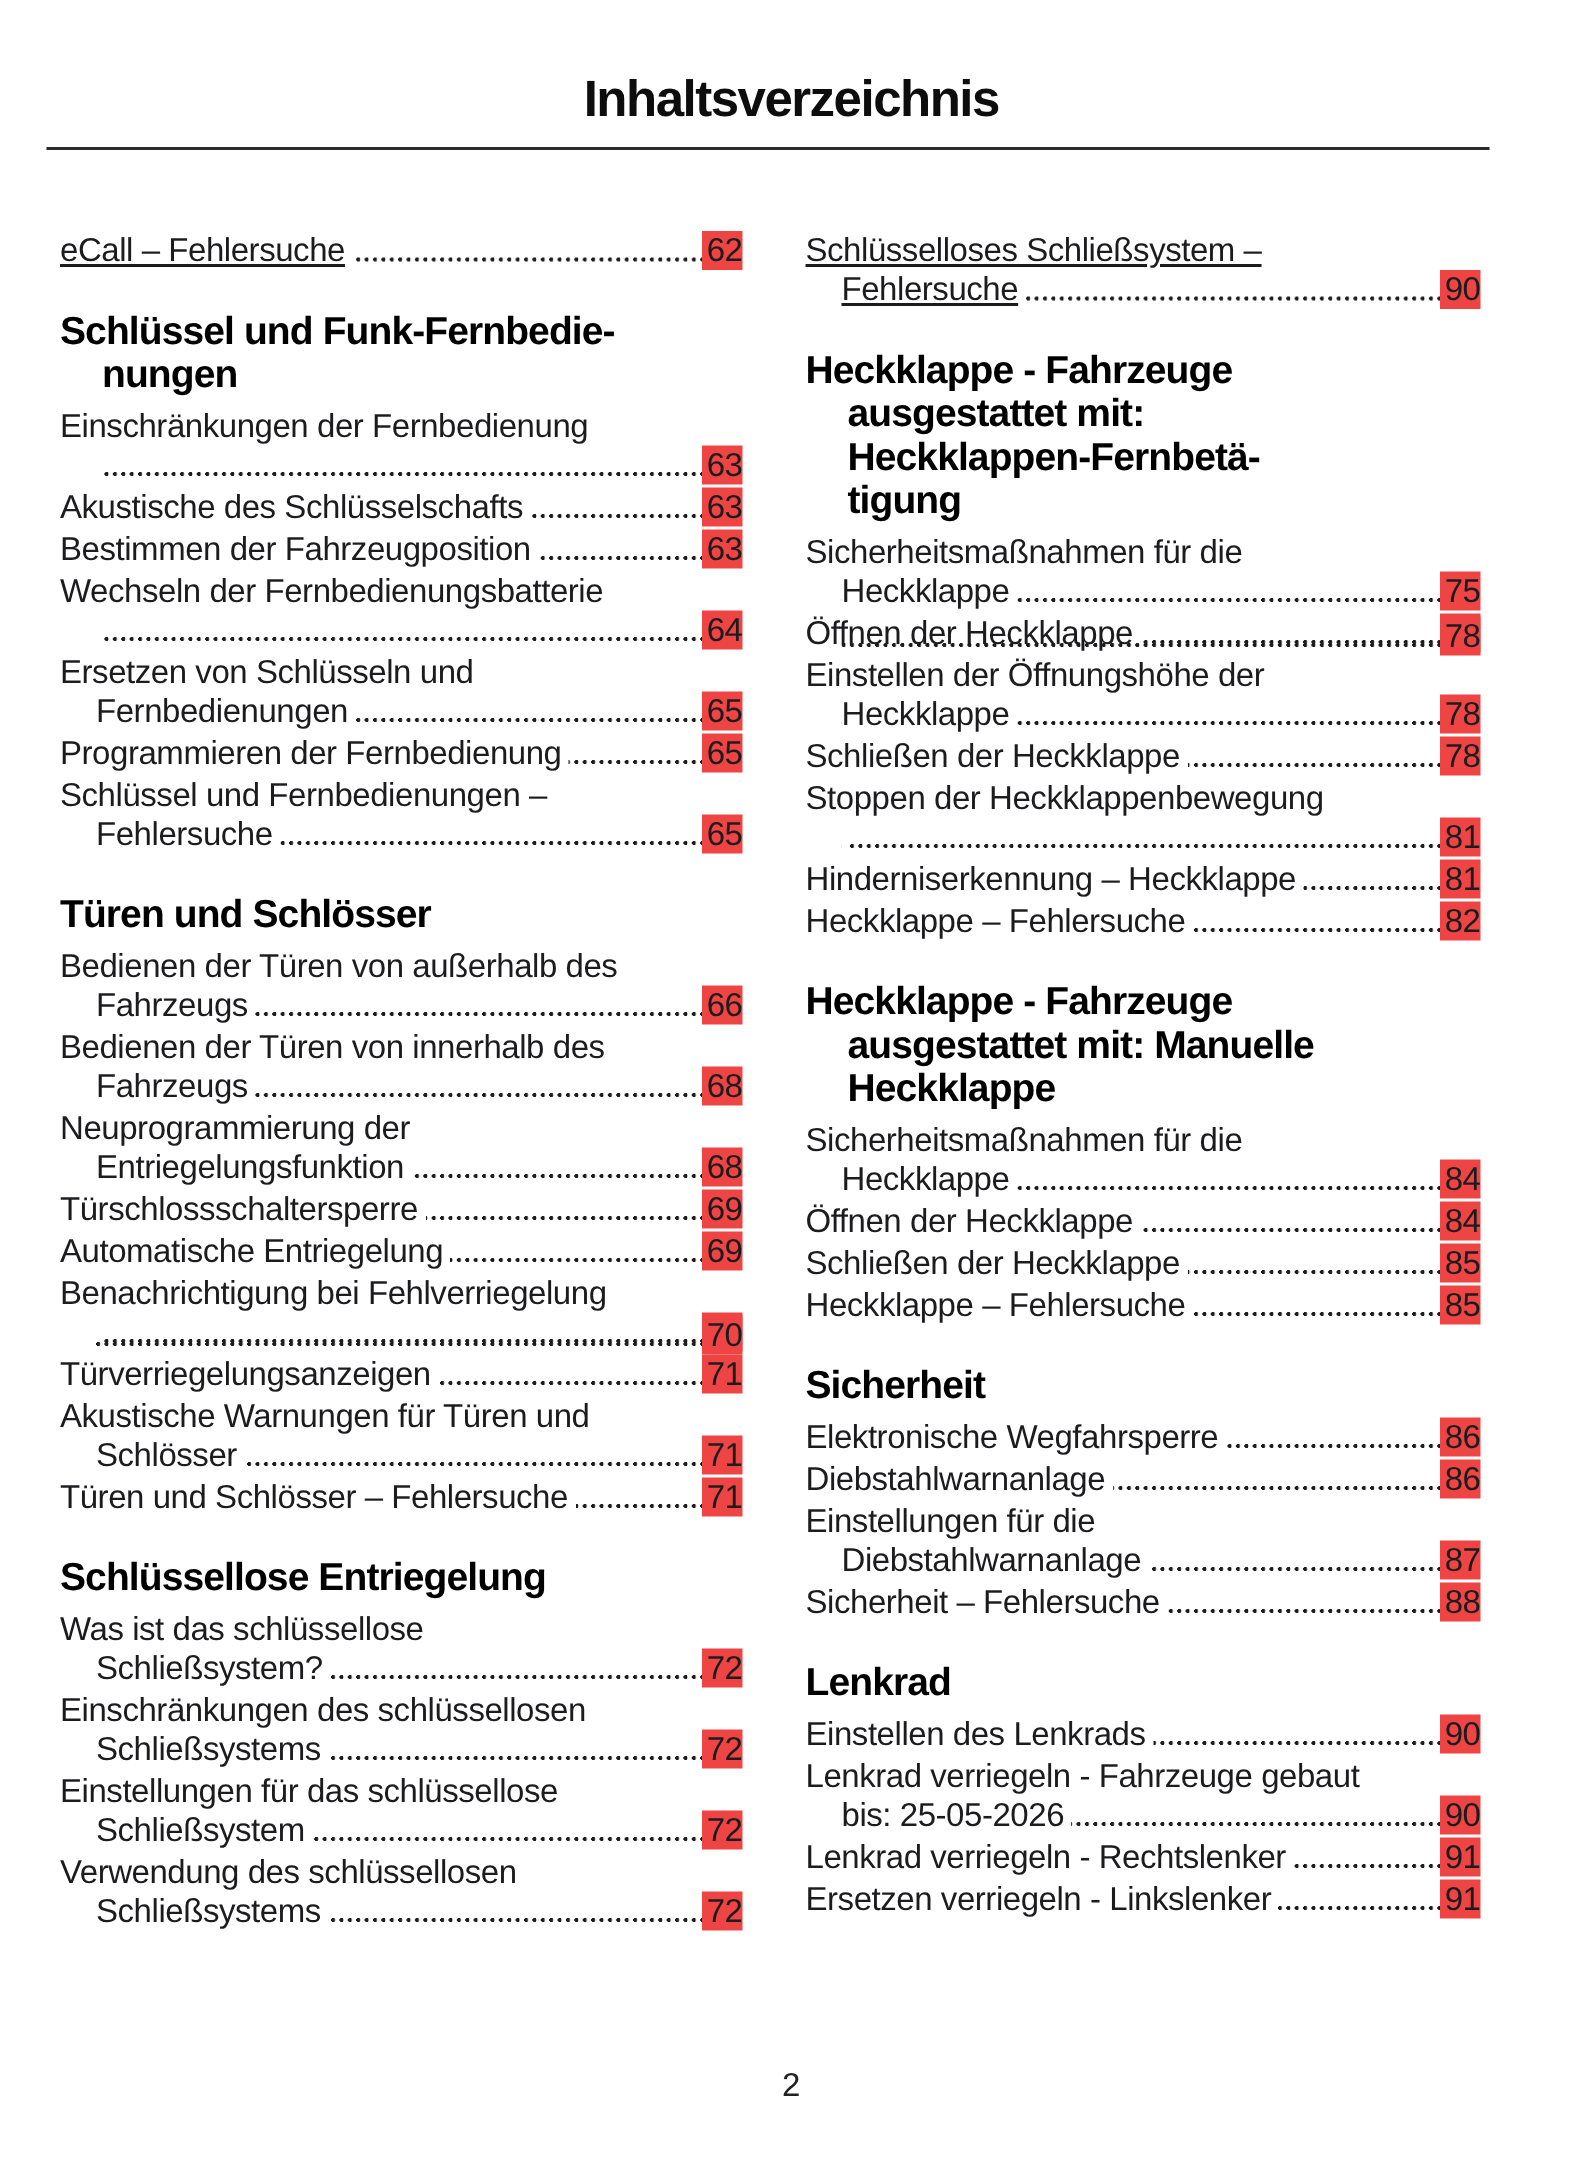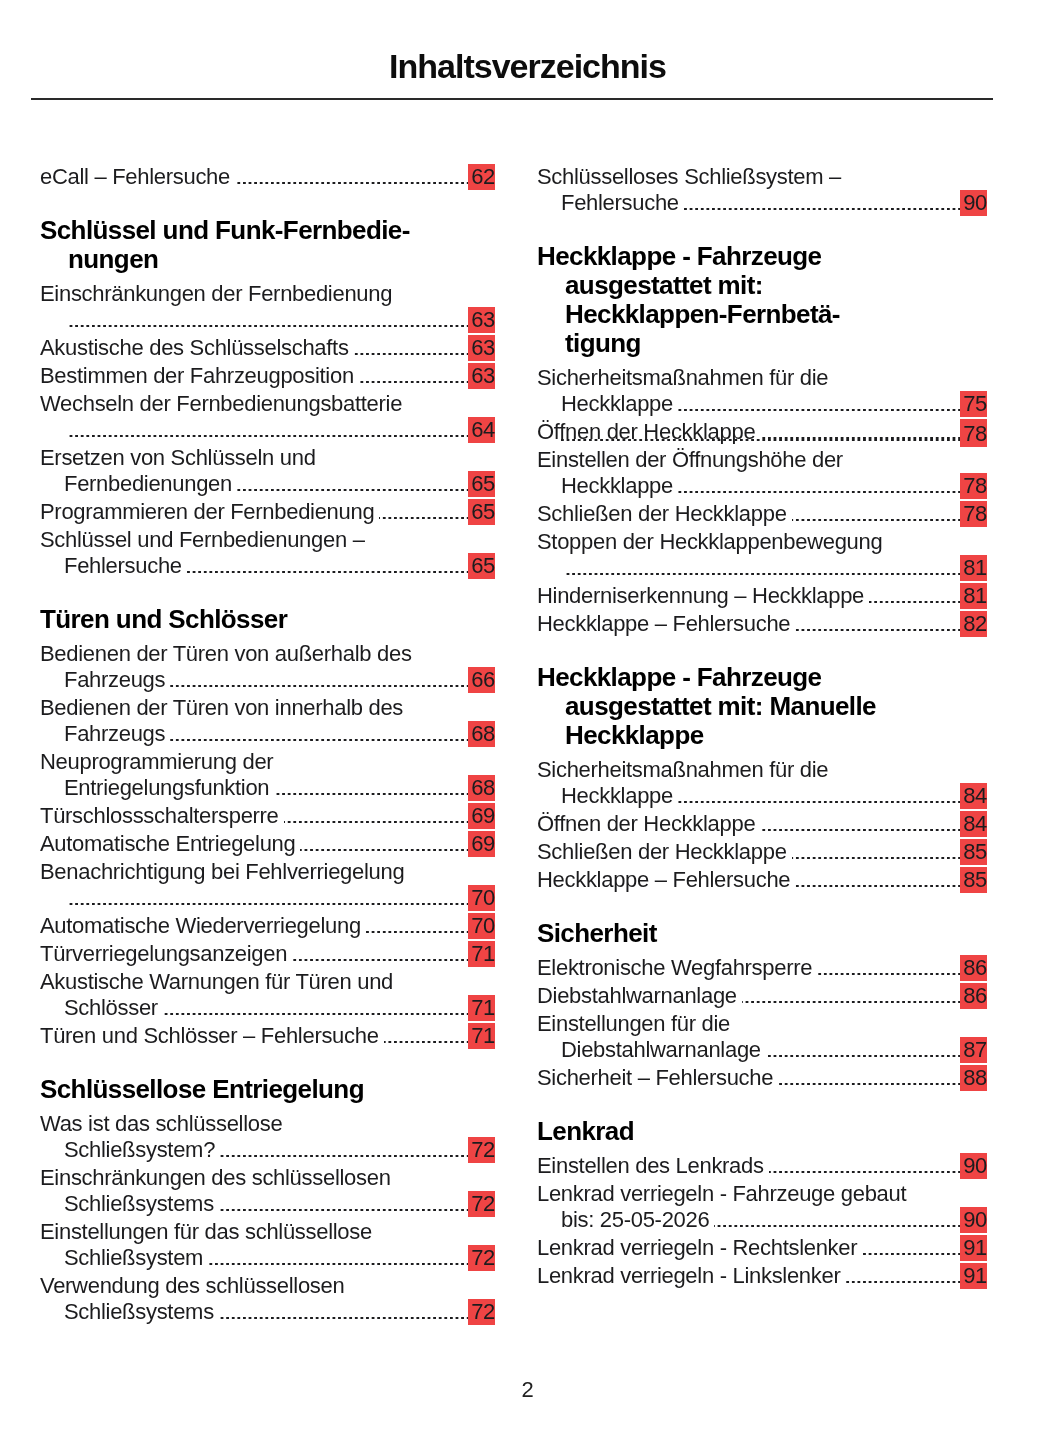--- a/index.html
+++ b/index.html
@@ -30,21 +30,21 @@
     display: flex;
     margin-top: 48px;
     padding-left: 40px;
     gap: 42px;
   }
   .col { flex: 0 0 auto; }
   .col-left  { width: 455px; }
   .col-right { width: 450px; }
 
   .toc-section { margin-top: 26px; }
-  .toc-section:first-child { margin-top: 16px; }
+  .toc-section:first-child { margin-top: 6px; text-decoration: underline; }
 
   .section-heading {
     font-size: 26px;
     line-height: 29px;
     font-weight: bold;
     color: #000000;
     letter-spacing: -0.6px;
     white-space: pre-line;
     padding-left: 28px;
     text-indent: -28px;
@@ -129,21 +129,21 @@
         <div class="entry"><span class="t">Bedienen der Türen von außerhalb des
 Fahrzeugs</span><span class="pg">66</span></div>
         <div class="entry"><span class="t">Bedienen der Türen von innerhalb des
 Fahrzeugs</span><span class="pg">68</span></div>
         <div class="entry"><span class="t">Neuprogrammierung der
 Entriegelungsfunktion</span><span class="pg">68</span></div>
         <div class="entry"><span class="t">Türschlossschaltersperre</span><span class="pg">69</span></div>
         <div class="entry"><span class="t">Automatische Entriegelung</span><span class="pg">69</span></div>
         <div class="entry"><span class="t">Benachrichtigung bei Fehlverriegelung
 ​</span><span class="pg">70</span></div>
-        <div class="entry"><span class="t">Automatische Wiederverriegelung</span><span class="pg">70</span></div>
+        <div class="entry"><span class="pg">70</span></div>
         <div class="entry"><span class="t">Türverriegelungsanzeigen</span><span class="pg">71</span></div>
         <div class="entry"><span class="t">Akustische Warnungen für Türen und
 Schlösser</span><span class="pg">71</span></div>
         <div class="entry"><span class="t">Türen und Schlösser – Fehlersuche</span><span class="pg">71</span></div>
       </section>
       <section class="toc-section">
         <h2 class="section-heading">Schlüssellose Entriegelung</h2>
         <div class="entry"><span class="t">Was ist das schlüssellose
 Schließsystem?</span><span class="pg">72</span></div>
         <div class="entry"><span class="t">Einschränkungen des schlüssellosen
@@ -193,18 +193,18 @@
         <div class="entry"><span class="t">Einstellungen für die
 Diebstahlwarnanlage</span><span class="pg">87</span></div>
         <div class="entry"><span class="t">Sicherheit – Fehlersuche</span><span class="pg">88</span></div>
       </section>
       <section class="toc-section">
         <h2 class="section-heading">Lenkrad</h2>
         <div class="entry"><span class="t">Einstellen des Lenkrads</span><span class="pg">90</span></div>
         <div class="entry"><span class="t">Lenkrad verriegeln - Fahrzeuge gebaut
 bis: 25-05-2026</span><span class="pg">90</span></div>
         <div class="entry"><span class="t">Lenkrad verriegeln - Rechtslenker</span><span class="pg">91</span></div>
-        <div class="entry"><span class="t">Lenkrad verriegeln - Linkslenker</span><span class="pg">91</span></div>
+        <div class="entry"><span class="t">Ersetzen verriegeln - Linkslenker</span><span class="pg">91</span></div>
       </section>
     </div>
 </div>
 
 <div class="page-footer">2</div>
 
 </body></html>

